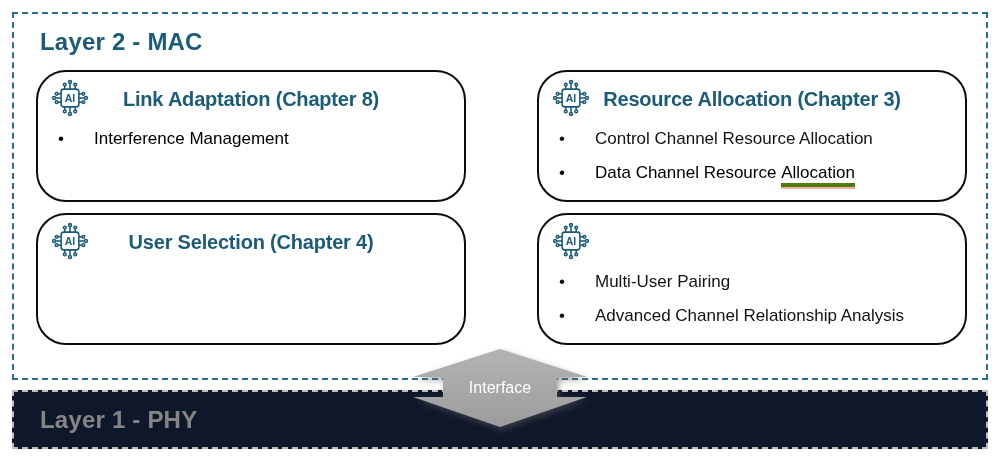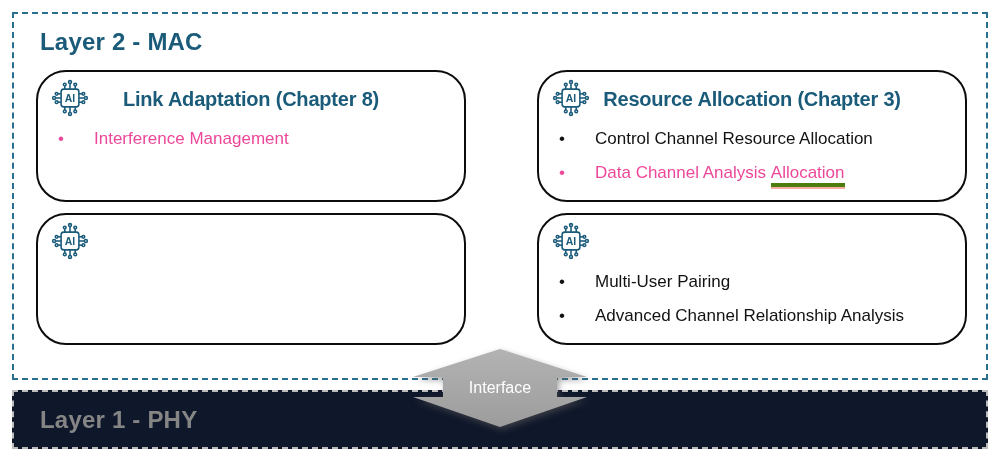--- a/index.html
+++ b/index.html
@@ -47,21 +47,21 @@
   .bullets { list-style: none; margin: 4px 0 0 0; padding: 0 14px 0 14px; }
   .bullet {
     display: flex; align-items: flex-start;
     font-size: 17px; font-weight: 400; color: #121212; line-height: 34px;
   }
   .bullet::before {
     content: "\2022";
     width: 18px; flex: none; text-align: center; font-size: 17px;
   }
   .bullet .btext { margin-left: 24px; max-width: 345px; }
-  .bullet.faded { color: #ec4899; text-align: center; }
+  .bullet.faded { color: #000000; text-align: center; }
   .ul-word {
     display: inline-block; line-height: 21px; margin-left: 0.28em;
     border-bottom: 4px solid #4d7c0f;
     box-shadow: 0 2px 0 0 #f6ada4;
   }
 
   
   .layer1 {
     position: absolute; left: 12px; top: 390px; width: 976px; height: 59px;
     background: #0f172a; border: 2px dashed #bcbcbc;
@@ -164,21 +164,21 @@
               <circle cx="34.8" cy="24" r="1.3"></circle>
           </svg>
         </span>
         <span class="fbox-title">Resource Allocation (Chapter 3)</span>
       </div>
       <ul class="bullets">
         <li class="bullet">
           <span class="btext">Control Channel Resource Allocation</span>
         </li>
         <li class="bullet faded">
-          <span class="btext"><span>Data Channel Analysis</span><span class="ul-word">Allocation</span></span>
+          <span class="btext"><span>Data Channel Resource</span><span class="ul-word">Allocation</span></span>
         </li>
       </ul>
     </div>
 
     <div class="fbox b3">
       <div class="fbox-header">
         <span class="ai-icon">
           <svg viewBox="0 0 44 40" fill="none" stroke="#1a5b7a" stroke-width="1.5">
             <rect x="13.5" y="11.5" width="17" height="17" rx="2.5"></rect>
             <text x="22" y="23.8" text-anchor="middle" stroke="none" fill="#1a5b7a" font-size="10" font-weight="bold" font-family="Liberation Sans, sans-serif">AI</text>
@@ -201,20 +201,21 @@
             <line x1="13.5" y1="24" x2="10.6" y2="24"></line>
               <circle cx="9.2" cy="24" r="1.3"></circle>
             <line x1="30.5" y1="20" x2="35.8" y2="20"></line>
               <circle cx="37.2" cy="20" r="1.4"></circle>
             <line x1="30.5" y1="16" x2="33.4" y2="16"></line>
               <circle cx="34.8" cy="16" r="1.3"></circle>
             <line x1="30.5" y1="24" x2="33.4" y2="24"></line>
               <circle cx="34.8" cy="24" r="1.3"></circle>
           </svg>
         </span>
+        <span class="fbox-title">User Selection (Chapter 4)</span>
       </div>
     </div>
 
     <div class="fbox b4">
       <div class="fbox-header">
         <span class="ai-icon">
           <svg viewBox="0 0 44 40" fill="none" stroke="#1a5b7a" stroke-width="1.5">
             <rect x="13.5" y="11.5" width="17" height="17" rx="2.5"></rect>
             <text x="22" y="23.8" text-anchor="middle" stroke="none" fill="#1a5b7a" font-size="10" font-weight="bold" font-family="Liberation Sans, sans-serif">AI</text>
             <line x1="22" y1="11.5" x2="22" y2="6.2"></line>

